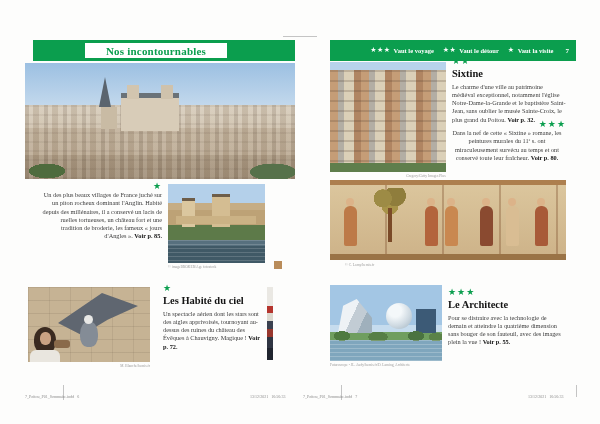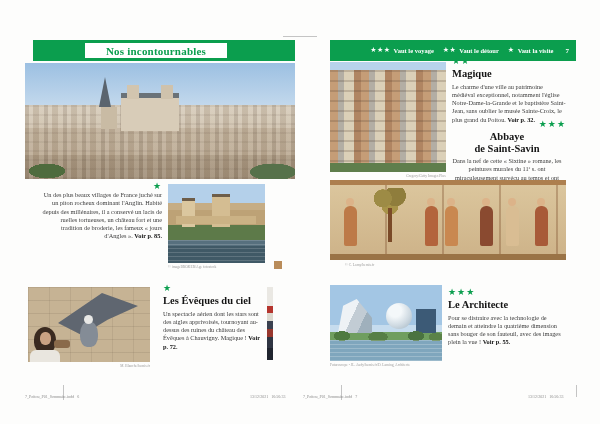--- a/index.html
+++ b/index.html
@@ -167,21 +167,21 @@
     <div class="ph f-head"></div>
     <div class="ph f-hair"></div>
     <div class="ph f-face"></div>
     <div class="ph f-shirt"></div>
     <div class="ph f-glove"></div>
   </div>
   <div class="cap cap-r" id="cap-falcon">M. Blanche/hemis.fr</div>
 
   <div id="geants-block">
     <div class="stars">★</div>
-    <div class="sec-title">Les Évêques du ciel</div>
+    <div class="sec-title">Les Habité du ciel</div>
     <p class="body-txt"><span>Un spectacle aérien dont les stars sont des aigles apprivoisés, tournoyant au-dessus des ruines du château des Évêques à Chauvigny. Magique ! </span><span class="voir">Voir p. 72.</span></p>
   </div>
 
   <div class="photo" id="strip-photo"></div>
 
   <div class="foot" id="foot-fn-l">7_Poitou_P01_Sommaire.indd   6</div>
   <div class="foot" id="foot-ts-l">13/12/2021   16:56:33</div>
 
   <div class="banner rp-banner">
     <div class="legend-item">
@@ -197,27 +197,26 @@
       <span class="legend-label">Vaut la visite</span>
     </div>
     <span class="rp-pagenum">7</span>
   </div>
 
   <div class="photo" id="poitiers-photo"></div>
   <div class="cap cap-r" id="cap-poitiers">Gregory/Getty Images Plus</div>
 
   <div id="poitiers-block">
     <div class="stars">★★</div>
-    <div class="sec-title">Magique</div>
+    <div class="sec-title">Sixtine</div>
     <p class="body-txt"><span>Le charme d'une ville au patrimoine médiéval exceptionnel, notamment l'église Notre-Dame-la-Grande et le baptistère Saint-Jean, sans oublier le musée Sainte-Croix, le plus grand du Poitou. </span><span class="voir">Voir p. 32.</span></p>
   </div>
 
   <div id="abbaye-block">
     <span class="stars">★★★</span>
-    <div class="sec-title"><span>Abbaye</span><br><span>de Saint-Savin</span></div>
     <p class="body-txt"><span>Dans la nef de cette « Sixtine » romane, les peintures murales du 11ᵉ s. ont miraculeusement survécu au temps et ont conservé toute leur fraîcheur. </span><span class="voir">Voir p. 80.</span></p>
   </div>
 
   <div class="photo" id="fresco-photo">
     <div class="ph fr-crown"></div>
     <div class="ph fr-trunk"></div>
     <div class="fig" style="left:14px;background:#bd7a48;"></div>
     <div class="fig" style="left:95px;background:#b3643c;"></div>
     <div class="fig" style="left:115px;background:#c98850;"></div>
     <div class="fig" style="left:150px;background:#8a4a30;"></div>

